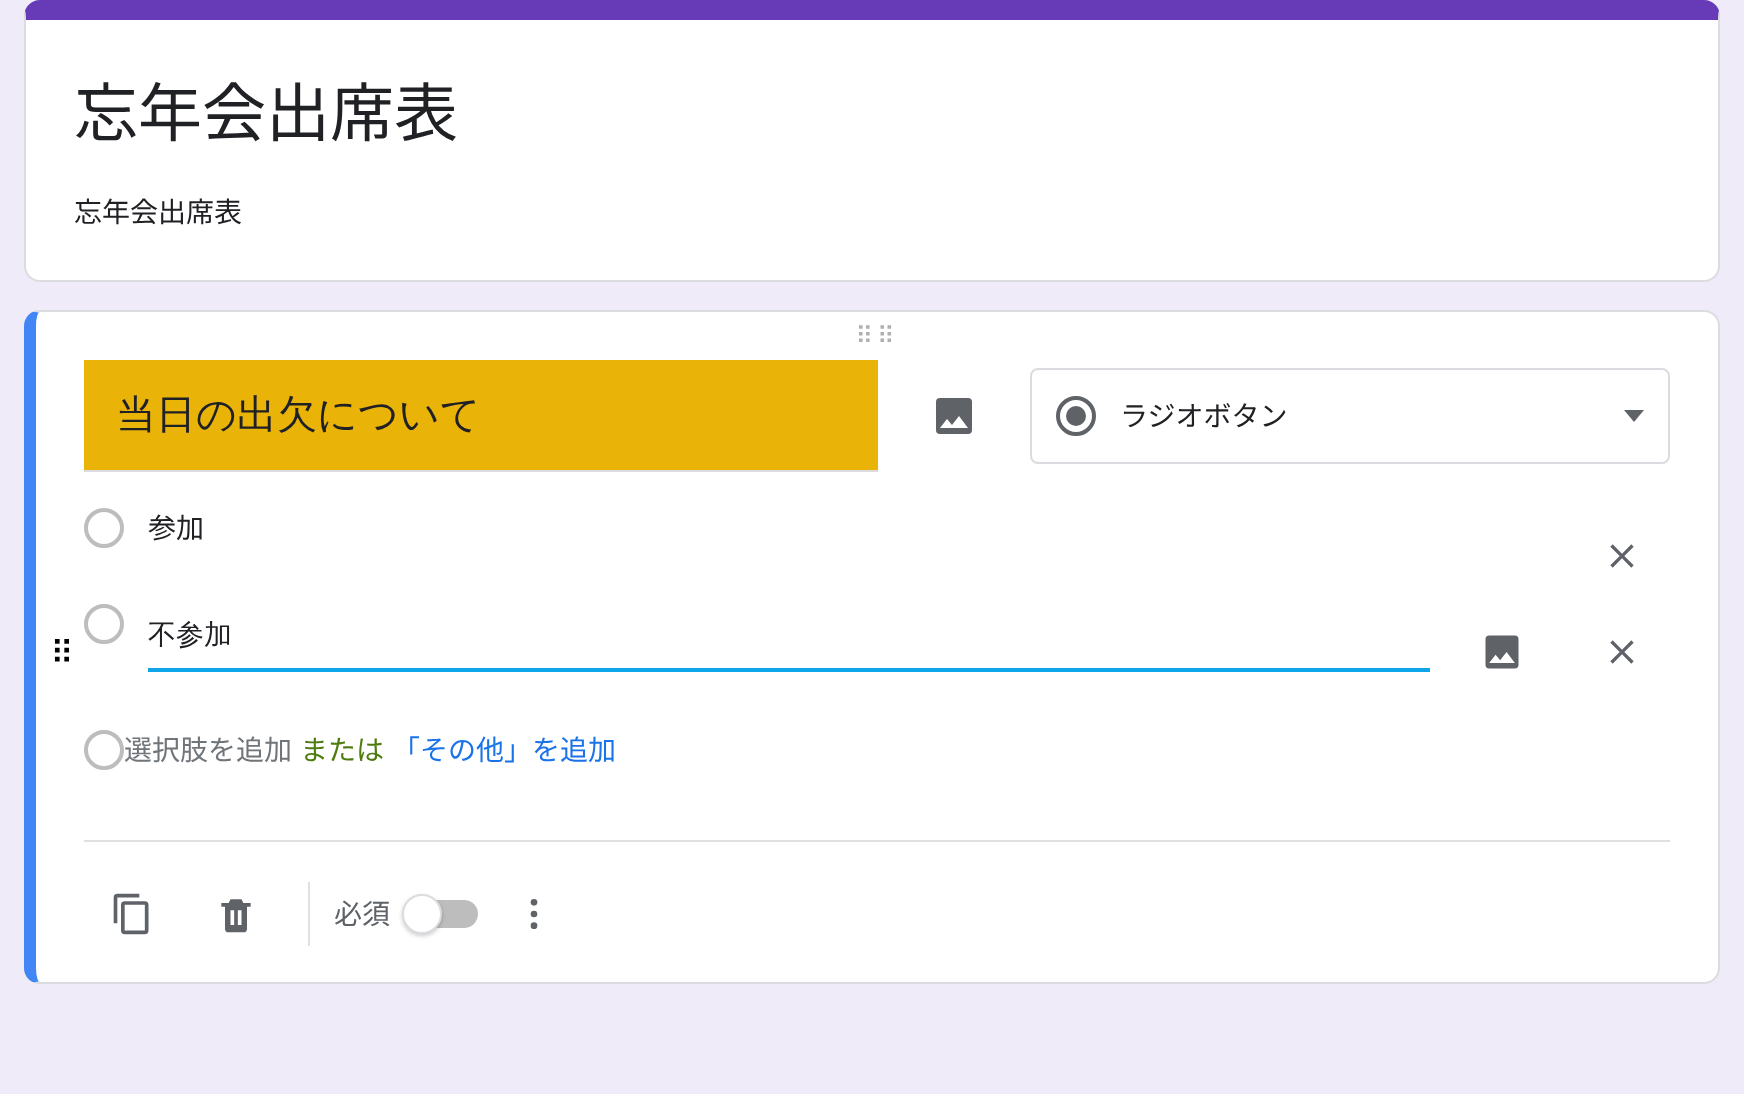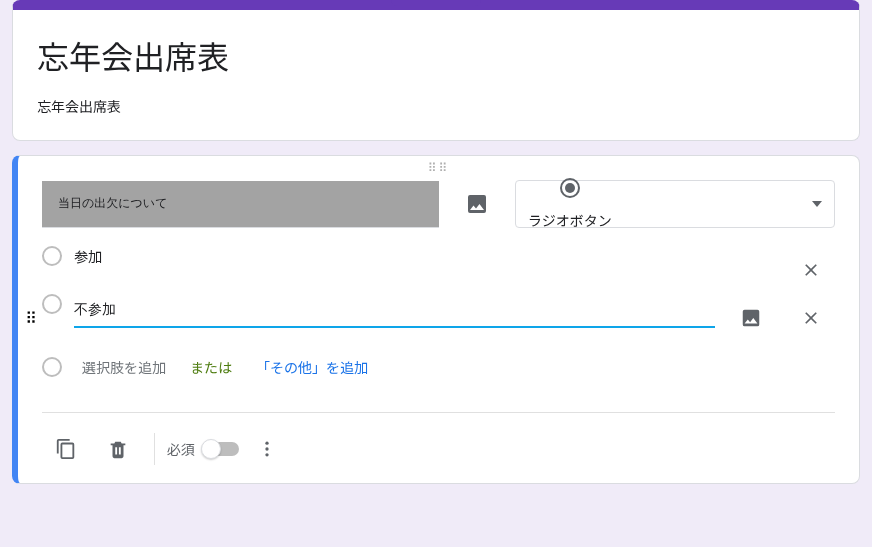--- a/index.html
+++ b/index.html
@@ -61,24 +61,24 @@
     letter-spacing: 2px;
     cursor: move;
   }
   .q-row1 {
     display: flex;
     gap: 14px;
     align-items: center;
   }
   .q-title {
     flex: 1;
-    background: #a3a3a3;
+    background: #eab308;
     border: none;
     border-bottom: 1px solid #dadce0;
-    font-size: 12px;
+    font-size: 20px;
     padding: 16px 16px;
     outline: none;
     color: #202124;
   }
   .icon-btn {
     width: 48px; height: 48px;
     display: flex; align-items: center; justify-content: center;
     color: #5f6368;
     border-radius: 50%;
     cursor: pointer;
@@ -87,21 +87,21 @@
     width: 320px;
     height: 48px;
     border: 1px solid #dadce0;
     border-radius: 4px;
     display: flex;
     align-items: center;
     padding: 0 12px;
     cursor: pointer;
     justify-content: space-between;
   }
-  .type-left { display:flex; align-items:center; gap: 12px; color:#202124; font-size:14px;flex-direction:column;}
+  .type-left { display:flex; align-items:center; gap: 12px; color:#202124; font-size:14px;}
   .type-icon {
     width: 20px; height:20px; border:2px solid #5f6368; border-radius:50%;
     display:flex; align-items:center; justify-content:center;
   }
   .type-icon .inner { width:10px; height:10px; background:#5f6368; border-radius:50%;}
   .option-row {
     display: flex;
     align-items: flex-start;
     gap: 12px;
     height: 48px;
@@ -123,21 +123,21 @@
     color: #202124;
     border-bottom: 1px solid transparent;
   }
   .option-row.focused .opt-input {
     border-bottom: 2px solid #0ea5e9;
   }
   .opt-text {
     font-size: 14px; color:#202124;
   }
   .add-opt-row {
-    display:flex; align-items:center; gap:20px; height:42px; margin-top:4px;
+    display:flex; align-items:center; gap:0; height:42px; margin-top:4px;
   }
   .add-placeholder { color:#70757a; font-size:14px; cursor:text;}
   .add-or { color:#4d7c0f; font-size:14px; margin: 0 4px;}
   .add-other { color:#1a73e8; font-size:14px; cursor:pointer;}
   .divider { height:1px; background:#e0e0e0; margin: 24px 0 8px 0;}
   .footer {
     display:flex; align-items:center; 
     gap: 4px;
     height: 56px;
   }

